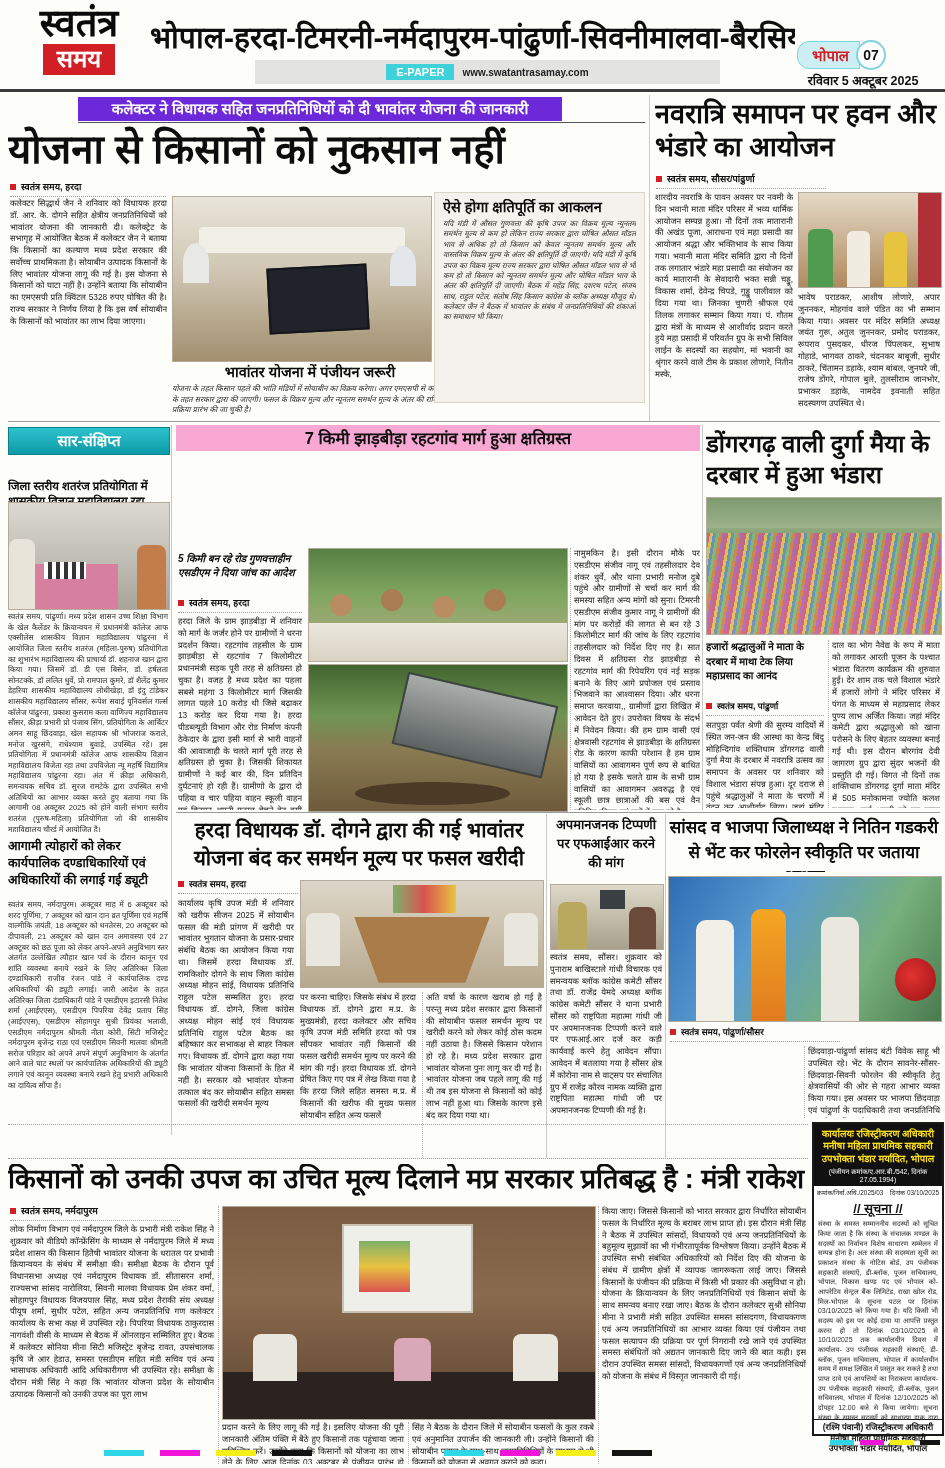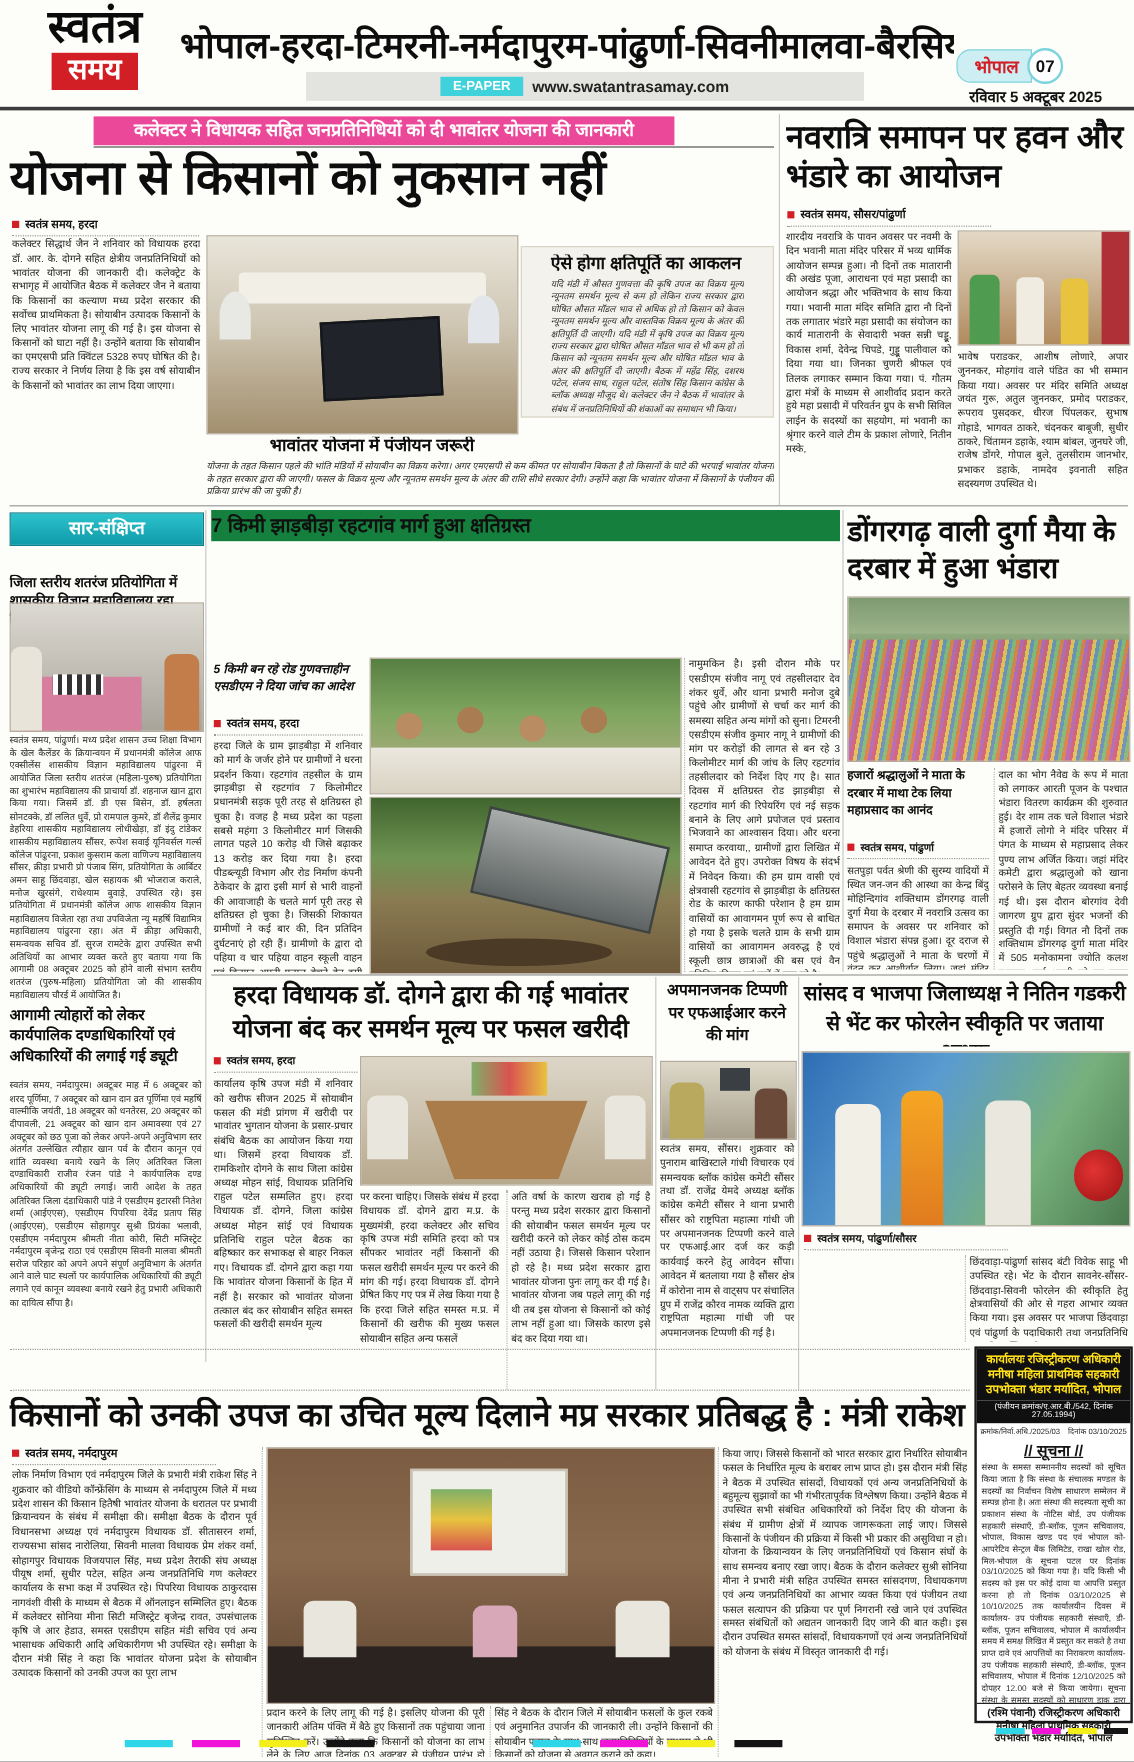--- a/index.html
+++ b/index.html
@@ -9,22 +9,22 @@
   .nowrap{white-space:nowrap;overflow:hidden;}
   .ctr{text-align:center;}
   .bold{font-weight:bold;}
   .body-txt{font-size:8.3px;line-height:1.42;text-align:justify;color:#232323;overflow:hidden;}
   .body-sm{font-size:7.6px;line-height:1.4;text-align:justify;color:#2a2a2a;overflow:hidden;}
   .hd{font-weight:bold;color:#0d0d0d;line-height:1.18;overflow:hidden;}
   .byline{font-weight:bold;font-size:9.3px;color:#111;border-bottom:1px dotted #9a9a9a;padding-bottom:3px;overflow:hidden;white-space:nowrap;}
   .sq{display:inline-block;width:6px;height:6px;background:#d21f26;margin-right:5px;}
   .photo{position:absolute;overflow:hidden;border:1px solid #b5ab9c;}
   .sh{position:absolute;}
-  .kicker-blue{background:#ec4899;color:#fff;font-weight:bold;font-size:15px;text-align:center;line-height:24px;overflow:hidden;white-space:nowrap;}
-  .kicker-yellow{background:#15803d;color:#101010;font-weight:bold;font-size:16.5px;text-align:left;line-height:26px;overflow:hidden;white-space:nowrap;}
+  .kicker-blue{background:#6d28d9;color:#fff;font-weight:bold;font-size:15px;text-align:center;line-height:24px;overflow:hidden;white-space:nowrap;}
+  .kicker-yellow{background:#f9a8d4;color:#101010;font-weight:bold;font-size:16.5px;text-align:center;line-height:26px;overflow:hidden;white-space:nowrap;}
   .tealtag{background:linear-gradient(180deg,#2cc3cd,#0f9aa8);color:#fff;font-weight:bold;font-size:15px;text-align:center;line-height:26px;border:1px solid #0b7f8b;}
   .hline{border-top:1px solid #9a9a9a;}
   .dotline{border-top:1px dotted #9a9a9a;}
   .vline{border-left:1px solid #c9c9c9;}
   .vdot{border-left:1px dotted #b5b5b5;}
   .boxpanel{background:#f3f2ec;border:1px solid #d8d4c6;}
   .cbar{position:absolute;height:6px;width:40px;}
   .notice{position:absolute;border:2px solid #1a1a1a;background:#fff;}
   .notice-head{background:#101010;color:#ffe01a;font-weight:bold;font-size:9.6px;line-height:1.3;text-align:center;padding:4px 2px 2px 2px;}
   .notice-reg{background:#101010;color:#fff;font-size:6.8px;text-align:center;padding:0 2px 3px 2px;}
@@ -34,21 +34,21 @@
 
 <div class="page">
 
   <div class="abs" style="left:16px;top:4px;width:126px;height:84px;text-align:center;">
     <div style="font-size:38px;font-weight:bold;line-height:1.05;color:#0a0a0a;">स्वतंत्र</div>
     <div style="display:inline-block;background:#d21f26;color:#fff;font-size:24px;font-weight:bold;padding:1px 14px;line-height:1.2;">समय</div>
   </div>
   <div class="abs nowrap" style="left:150px;top:16px;width:645px;height:44px;font-size:30px;font-weight:bold;text-align:center;color:#0d0d0d;">भोपाल-हरदा-टिमरनी-नर्मदापुरम-पांढुर्णा-सिवनीमालवा-बैरसिया</div>
   <div class="abs" style="left:255px;top:60px;width:465px;height:24px;background:#e3e3e0;display:flex;align-items:center;justify-content:center;gap:8px;">
     <span style="background:#3fd2da;color:#fff;font-weight:bold;font-size:11px;padding:2px 10px;">E-PAPER</span>
-    <span style="font-size:13px;color:#222;font-weight:bold;">www.swatantrasamay.com</span>
+    <span style="font-size:10px;color:#222;font-weight:bold;">www.swatantrasamay.com</span>
   </div>
   <div class="abs" style="left:797px;top:40px;width:140px;height:30px;display:flex;align-items:center;">
     <span style="background:#cdeef2;border:1px solid #7ed4dc;border-radius:12px 0 0 12px;color:#d21f26;font-weight:bold;font-size:15px;padding:3px 10px 3px 14px;">भोपाल</span>
     <span style="background:#fff;border:2px solid #7ed4dc;border-radius:50%;width:26px;height:26px;margin-left:-4px;display:inline-flex;align-items:center;justify-content:center;font-weight:bold;font-size:14px;color:#111;">07</span>
   </div>
   <div class="abs nowrap" style="left:788px;top:72px;width:150px;font-size:12.5px;font-weight:bold;text-align:center;color:#111;">रविवार 5 अक्टूबर 2025</div>
   <div class="abs" style="left:0;top:89px;width:945px;border-top:3px solid #3c3c3c;"></div>
 
   <div class="abs kicker-blue" style="left:78px;top:97px;width:484px;height:24px;">कलेक्टर ने विधायक सहित जनप्रतिनिधियों को दी भावांतर योजना की जानकारी</div>
   <div class="abs" style="left:78px;top:122px;width:567px;border-top:1px solid #555;"></div>
@@ -58,21 +58,21 @@
 
   <div class="photo" style="left:172px;top:196px;width:258px;height:164px;background:linear-gradient(180deg,#e9e5da 0%,#cfc6b3 45%,#a28f6e 100%);">
     <div class="sh" style="left:10%;top:18%;width:80%;height:26px;background:#f2efe6;border-radius:4px;"></div>
     <div class="sh" style="left:37%;top:42%;width:96px;height:62px;background:#20242a;transform:rotate(-3deg);border:2px solid #14161a;"></div>
     <div class="sh" style="left:4%;top:28%;width:26px;height:40px;background:#e8e8e4;border-radius:50% 50% 0 0;"></div>
     <div class="sh" style="left:84%;top:30%;width:26px;height:40px;background:#e3e6ea;border-radius:50% 50% 0 0;"></div>
   </div>
   <div class="abs hd ctr nowrap" style="left:172px;top:364px;width:276px;height:18px;font-size:14.5px;">भावांतर योजना में पंजीयन जरूरी</div>
   <div class="abs body-sm" style="left:172px;top:384px;width:473px;height:36px;font-style:italic;">योजना के तहत किसान पहले की भांति मंडियों में सोयाबीन का विक्रय करेगा। अगर एमएसपी से कम कीमत पर सोयाबीन बिकता है तो किसानों के घाटे की भरपाई भावांतर योजना के तहत सरकार द्वारा की जाएगी। फसल के विक्रय मूल्य और न्यूनतम समर्थन मूल्य के अंतर की राशि सीधे सरकार देगी। उन्होंने कहा कि भावांतर योजना में किसानों के पंजीयन की प्रक्रिया प्रारंभ की जा चुकी है।</div>
 
-  <div class="abs boxpanel" style="left:434px;top:205px;width:211px;height:143px;padding:6px 24px;box-sizing:border-box;">
+  <div class="abs boxpanel" style="left:434px;top:192px;width:211px;height:211px;padding:6px 8px;box-sizing:border-box;">
     <div class="hd nowrap" style="font-size:14.5px;margin-bottom:3px;">ऐसे होगा क्षतिपूर्ति का आकलन</div>
     <div class="body-sm" style="height:136px;font-style:italic;font-size:7.4px;">यदि मंडी में औसत गुणवत्ता की कृषि उपज का विक्रय मूल्य न्यूनतम समर्थन मूल्य से कम हो लेकिन राज्य सरकार द्वारा घोषित औसत मॉडल भाव से अधिक हो तो किसान को केवल न्यूनतम समर्थन मूल्य और वास्तविक विक्रय मूल्य के अंतर की क्षतिपूर्ति दी जाएगी। यदि मंडी में कृषि उपज का विक्रय मूल्य राज्य सरकार द्वारा घोषित औसत मॉडल भाव से भी कम हो तो किसान को न्यूनतम समर्थन मूल्य और घोषित मॉडल भाव के अंतर की क्षतिपूर्ति दी जाएगी। बैठक में महेंद्र सिंह, दशरथ पटेल, संजय साध, राहुल पटेल, संतोष सिंह किसान कांग्रेस के ब्लॉक अध्यक्ष मौजूद थे। कलेक्टर जैन ने बैठक में भावांतर के संबंध में जनप्रतिनिधियों की शंकाओं का समाधान भी किया।</div>
   </div>
 
   <div class="abs vline" style="left:649px;top:95px;height:326px;"></div>
   <div class="abs hd" style="left:655px;top:98px;width:286px;height:68px;font-size:27px;line-height:1.22;">नवरात्रि समापन पर हवन और भंडारे का आयोजन</div>
   <div class="abs byline" style="left:656px;top:172px;width:170px;"><span class="sq"></span><span>स्वतंत्र समय, सौसर/पांढुर्णा</span></div>
   <div class="abs body-txt" style="left:655px;top:192px;width:138px;height:226px;">शारदीय नवरात्रि के पावन अवसर पर नवमी के दिन भवानी माता मंदिर परिसर में भव्य धार्मिक आयोजन सम्पन्न हुआ। नौ दिनों तक मातारानी की अखंड पूजा, आराधना एवं महा प्रसादी का आयोजन श्रद्धा और भक्तिभाव के साथ किया गया। भवानी माता मंदिर समिति द्वारा नौ दिनों तक लगातार भंडारे महा प्रसादी का संयोजन का कार्य मातारानी के सेवादारी भक्त सन्नी चड्डू, विकास शर्मा, देवेन्द्र चिपडे, गुड्डू पालीवाल को दिया गया था। जिनका चुणरी श्रीफल एवं तिलक लगाकर सम्मान किया गया। पं. गौतम द्वारा मंत्रों के माध्यम से आशीर्वाद प्रदान करते हुये महा प्रसादी में परिवर्तन ग्रुप के सभी सिविल लाईन के सदस्यों का सहयोग, मां भवानी का श्रृंगार करने वाले टीम के प्रकाश लोणारे, नितीन मस्के,</div>
   <div class="photo" style="left:798px;top:192px;width:142px;height:94px;background:linear-gradient(180deg,#e4d9c6 0%,#b08a5e 100%);">
     <div class="sh" style="right:0;top:0;width:16%;height:100%;background:#b03038;"></div>

